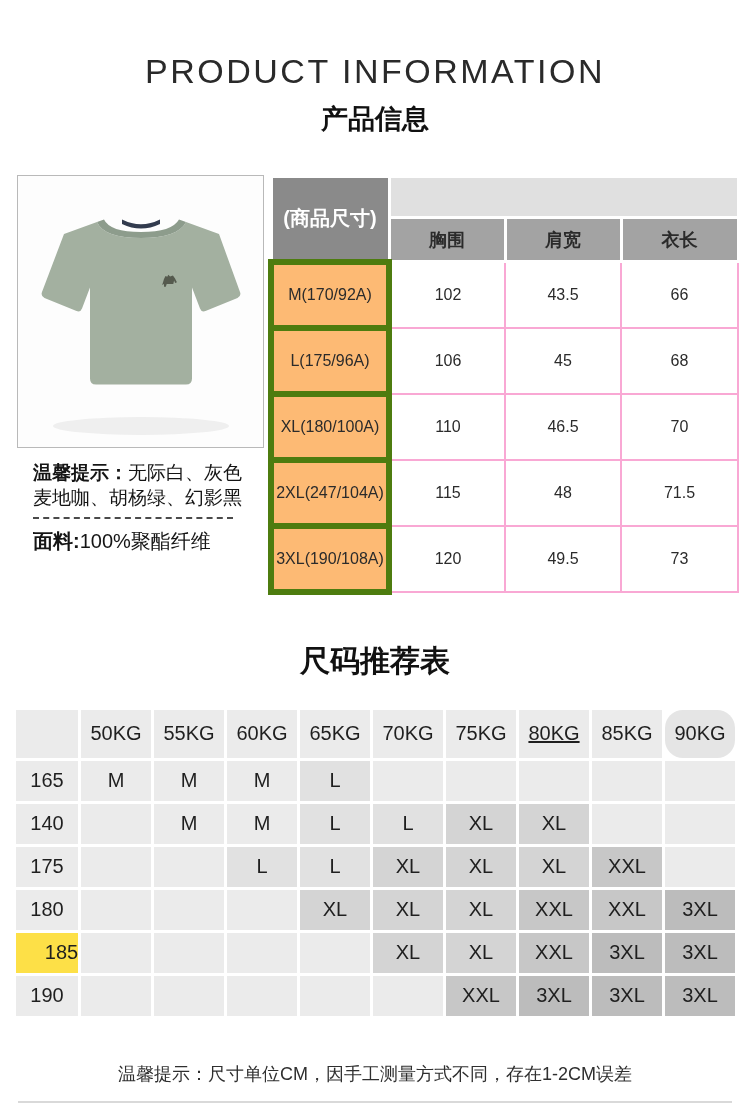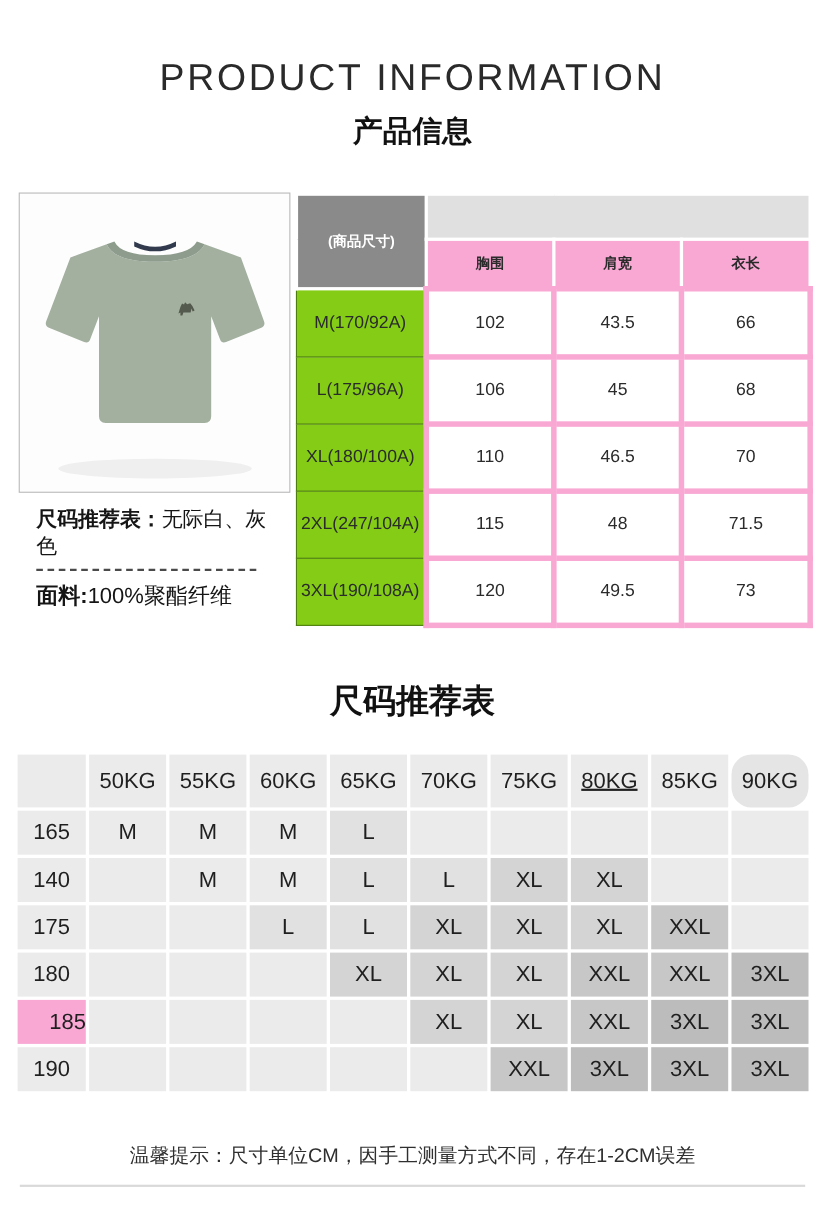--- a/index.html
+++ b/index.html
@@ -32,33 +32,33 @@
   }
   .fabric-line{margin-left:16px;font-size:20px;color:#151515;}
   .fabric-line b{font-weight:700;}
   
   .size-table{
     border-collapse:collapse;width:467px;table-layout:fixed;margin-left:2px;
     border:1px solid #ababab;
   }
   .size-table td{text-align:center;vertical-align:middle;padding:0;}
   .corner-cell{
-    background:#8a8a8a;color:#ffffff;font-size:13px;font-weight:700;
+    background:#8a8a8a;color:#ffffff;font-size:20px;font-weight:700;
     border:3px solid #ffffff;
   }
   .band-cell{background:#e0e0e0;height:38px;border:3px solid #ffffff;}
   .mhead-cell{
-    background:#f9a8d4;font-size:13px;font-weight:700;height:41px;color:#2b2b2b;
+    background:#a3a3a3;font-size:18px;font-weight:700;height:41px;color:#2b2b2b;
     border:3px solid #ffffff;
   }
   .size-label-cell{
-    background:#84cc16;font-size:16px;color:#2b2b2b;height:60px;
-    border:1px solid #4d7c0f;
-  }
-  .val-cell{background:#ffffff;font-size:16px;color:#2b2b2b;border:5px solid #f9a8d4;}
+    background:#fdba74;font-size:16px;color:#2b2b2b;height:60px;
+    border:6px solid #4d7c0f;
+  }
+  .val-cell{background:#ffffff;font-size:16px;color:#2b2b2b;border:2px solid #f9a8d4;}
   
   .rec-title{margin-top:46px;text-align:center;font-size:30px;font-weight:700;color:#111;}
   .matrix{
     display:grid;grid-template-columns:62px repeat(9,1fr);gap:3px;
     margin:28px 15px 0 16px;
   }
   .mcell{
     display:flex;align-items:center;justify-content:center;
     font-size:20px;color:#1f1f1f;height:40px;background:#ebebeb;
   }
@@ -81,21 +81,22 @@
         <path d="M79,46 L46,58 L24,116 q-1.5,4 2.5,6 l32,13 q4,1.5 5.5,-2.5 l8,-21 0,91
              q0,6 6,6 l90,0 q6,0 6,-6 l0,-91 8,21 q1.5,4 5.5,2.5 l32,-13
              q4,-2 2.5,-6 L201,58 168,46 q-8,16 -45,16 -37,0 -44,-16 z" fill="#a3b0a0"></path>
         <path d="M79,46 q7,16 44,16 37,0 45,-16 l-7,-2.5 q-7,12.5 -38,12.5 -31,0 -37,-12.5 z" fill="#8d9c8c"></path>
         <path d="M104,43.5 q19,9.5 38,0 l0,4.5 q-19,9 -38,0 z" fill="#323b4e"></path>
         <path fill="#555a4e" d="M146,103 l1.5,-3 1.8,0.8 1,-2 1.8,1.8 2.8,-1 2,2.6 2,4 -1.8,0.9 -1,-2.6
              -0.8,3.5 -6.6,0 -0.9,2.8 -1.8,0 0,-2.8 -1.8,0.9 z"></path>
       </svg>
     </div>
     <div class="color-info">
-      <b>尺码推荐表：</b><span>无际白、灰色</span><br>
+      <b>温馨提示：</b><span>无际白、灰色</span><br>
+      <span>麦地咖、胡杨绿、幻影黑</span>
     </div>
     <div class="dashed-divider"></div>
     <div class="fabric-line">
       <b>面料:</b><span>100%聚酯纤维</span>
     </div>
   </div>
 
   <table class="size-table">
     <colgroup>
         <col style="width:118px">
@@ -196,21 +197,21 @@
     <div class="mcell" style="background-color: rgb(235, 235, 235);">180</div>
     <div class="mcell" style="background-color: rgb(235, 235, 235);"></div>
     <div class="mcell" style="background-color: rgb(235, 235, 235);"></div>
     <div class="mcell" style="background-color: rgb(235, 235, 235);"></div>
     <div class="mcell" style="background-color: rgb(212, 212, 212);">XL</div>
     <div class="mcell" style="background-color: rgb(212, 212, 212);">XL</div>
     <div class="mcell" style="background-color: rgb(212, 212, 212);">XL</div>
     <div class="mcell" style="background-color: rgb(199, 199, 199);">XXL</div>
     <div class="mcell" style="background-color: rgb(199, 199, 199);">XXL</div>
     <div class="mcell" style="background-color: rgb(188, 188, 188);">3XL</div>
-    <div class="mcell" style="background-color: #f9a8d4; padding-left: 29px;">185</div>
+    <div class="mcell" style="background-color: #fde047; padding-left: 29px;">185</div>
     <div class="mcell" style="background-color: rgb(235, 235, 235);"></div>
     <div class="mcell" style="background-color: rgb(235, 235, 235);"></div>
     <div class="mcell" style="background-color: rgb(235, 235, 235);"></div>
     <div class="mcell" style="background-color: rgb(235, 235, 235);"></div>
     <div class="mcell" style="background-color: rgb(212, 212, 212);">XL</div>
     <div class="mcell" style="background-color: rgb(212, 212, 212);">XL</div>
     <div class="mcell" style="background-color: rgb(199, 199, 199);">XXL</div>
     <div class="mcell" style="background-color: rgb(188, 188, 188);">3XL</div>
     <div class="mcell" style="background-color: rgb(188, 188, 188);">3XL</div>
     <div class="mcell" style="background-color: rgb(235, 235, 235);">190</div>

